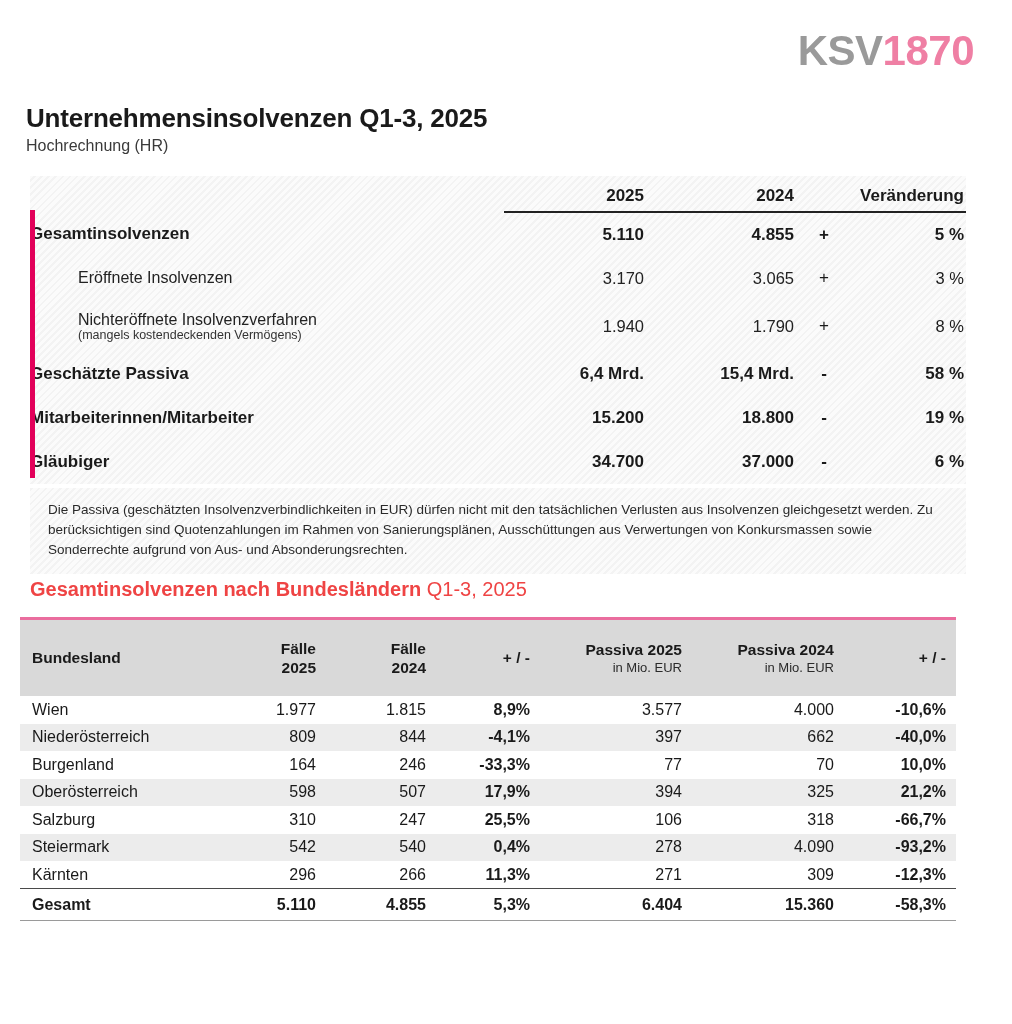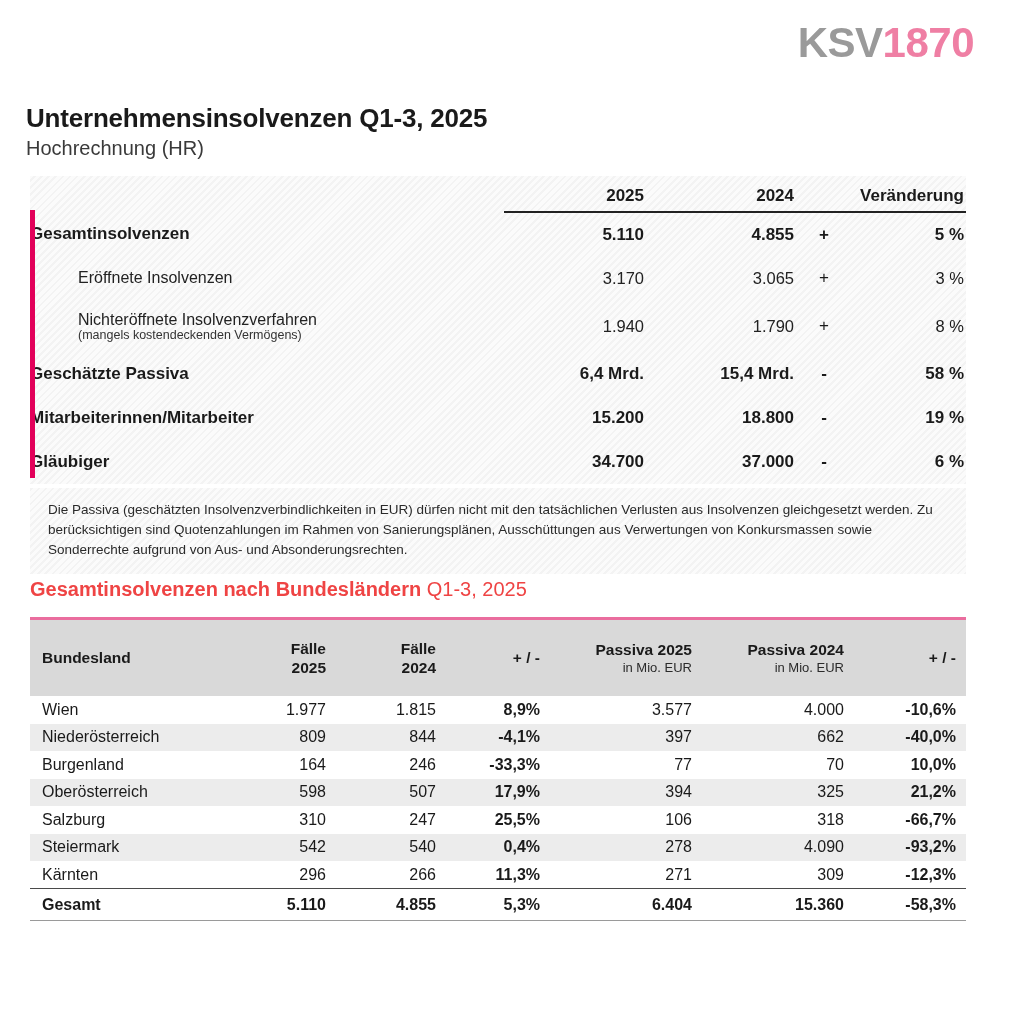--- a/index.html
+++ b/index.html
@@ -12,41 +12,41 @@
     color: #1a1a1a;
     position: relative;
     overflow: hidden;
   }
 
   .page { position: relative; width: 1012px; height: 1024px; }
 
   
   .logo {
     position: absolute;
-    top: 22px;
+    top: 30px;
     right: 38px;
     font-size: 42px;
     font-weight: bold;
     letter-spacing: -0.5px;
     line-height: 1;
   }
   .logo-ksv { color: #9a9a9a; }
   .logo-1870 { color: #ef7fa4; }
 
   
   .title-block { position: absolute; left: 26px; top: 104px; }
   .main-title {
     font-size: 26px;
     font-weight: bold;
     letter-spacing: -0.2px;
     color: #1a1a1a;
     line-height: 1.15;
   }
   .sub-title {
-    font-size: 20px;
+    font-size: 16px;
     color: #3a3a3a;
     margin-top: 3px;
   }
 
   
   .summary-wrap {
     position: absolute;
     left: 30px;
     top: 176px;
     width: 936px;
@@ -161,21 +161,21 @@
     top: 578px;
     font-size: 20px;
     color: #ef4444;
   }
   .section2-title .strong { font-weight: bold; }
   .section2-title .light { font-weight: normal; }
 
   
   .states-wrap {
     position: absolute;
-    left: 30px;
+    left: 20px;
     top: 617px;
     width: 936px;
   }
   .pink-rule {
     height: 3px;
     background: #ea6d9e;
     width: 100%;
   }
   .states-table {
     width: 100%;

